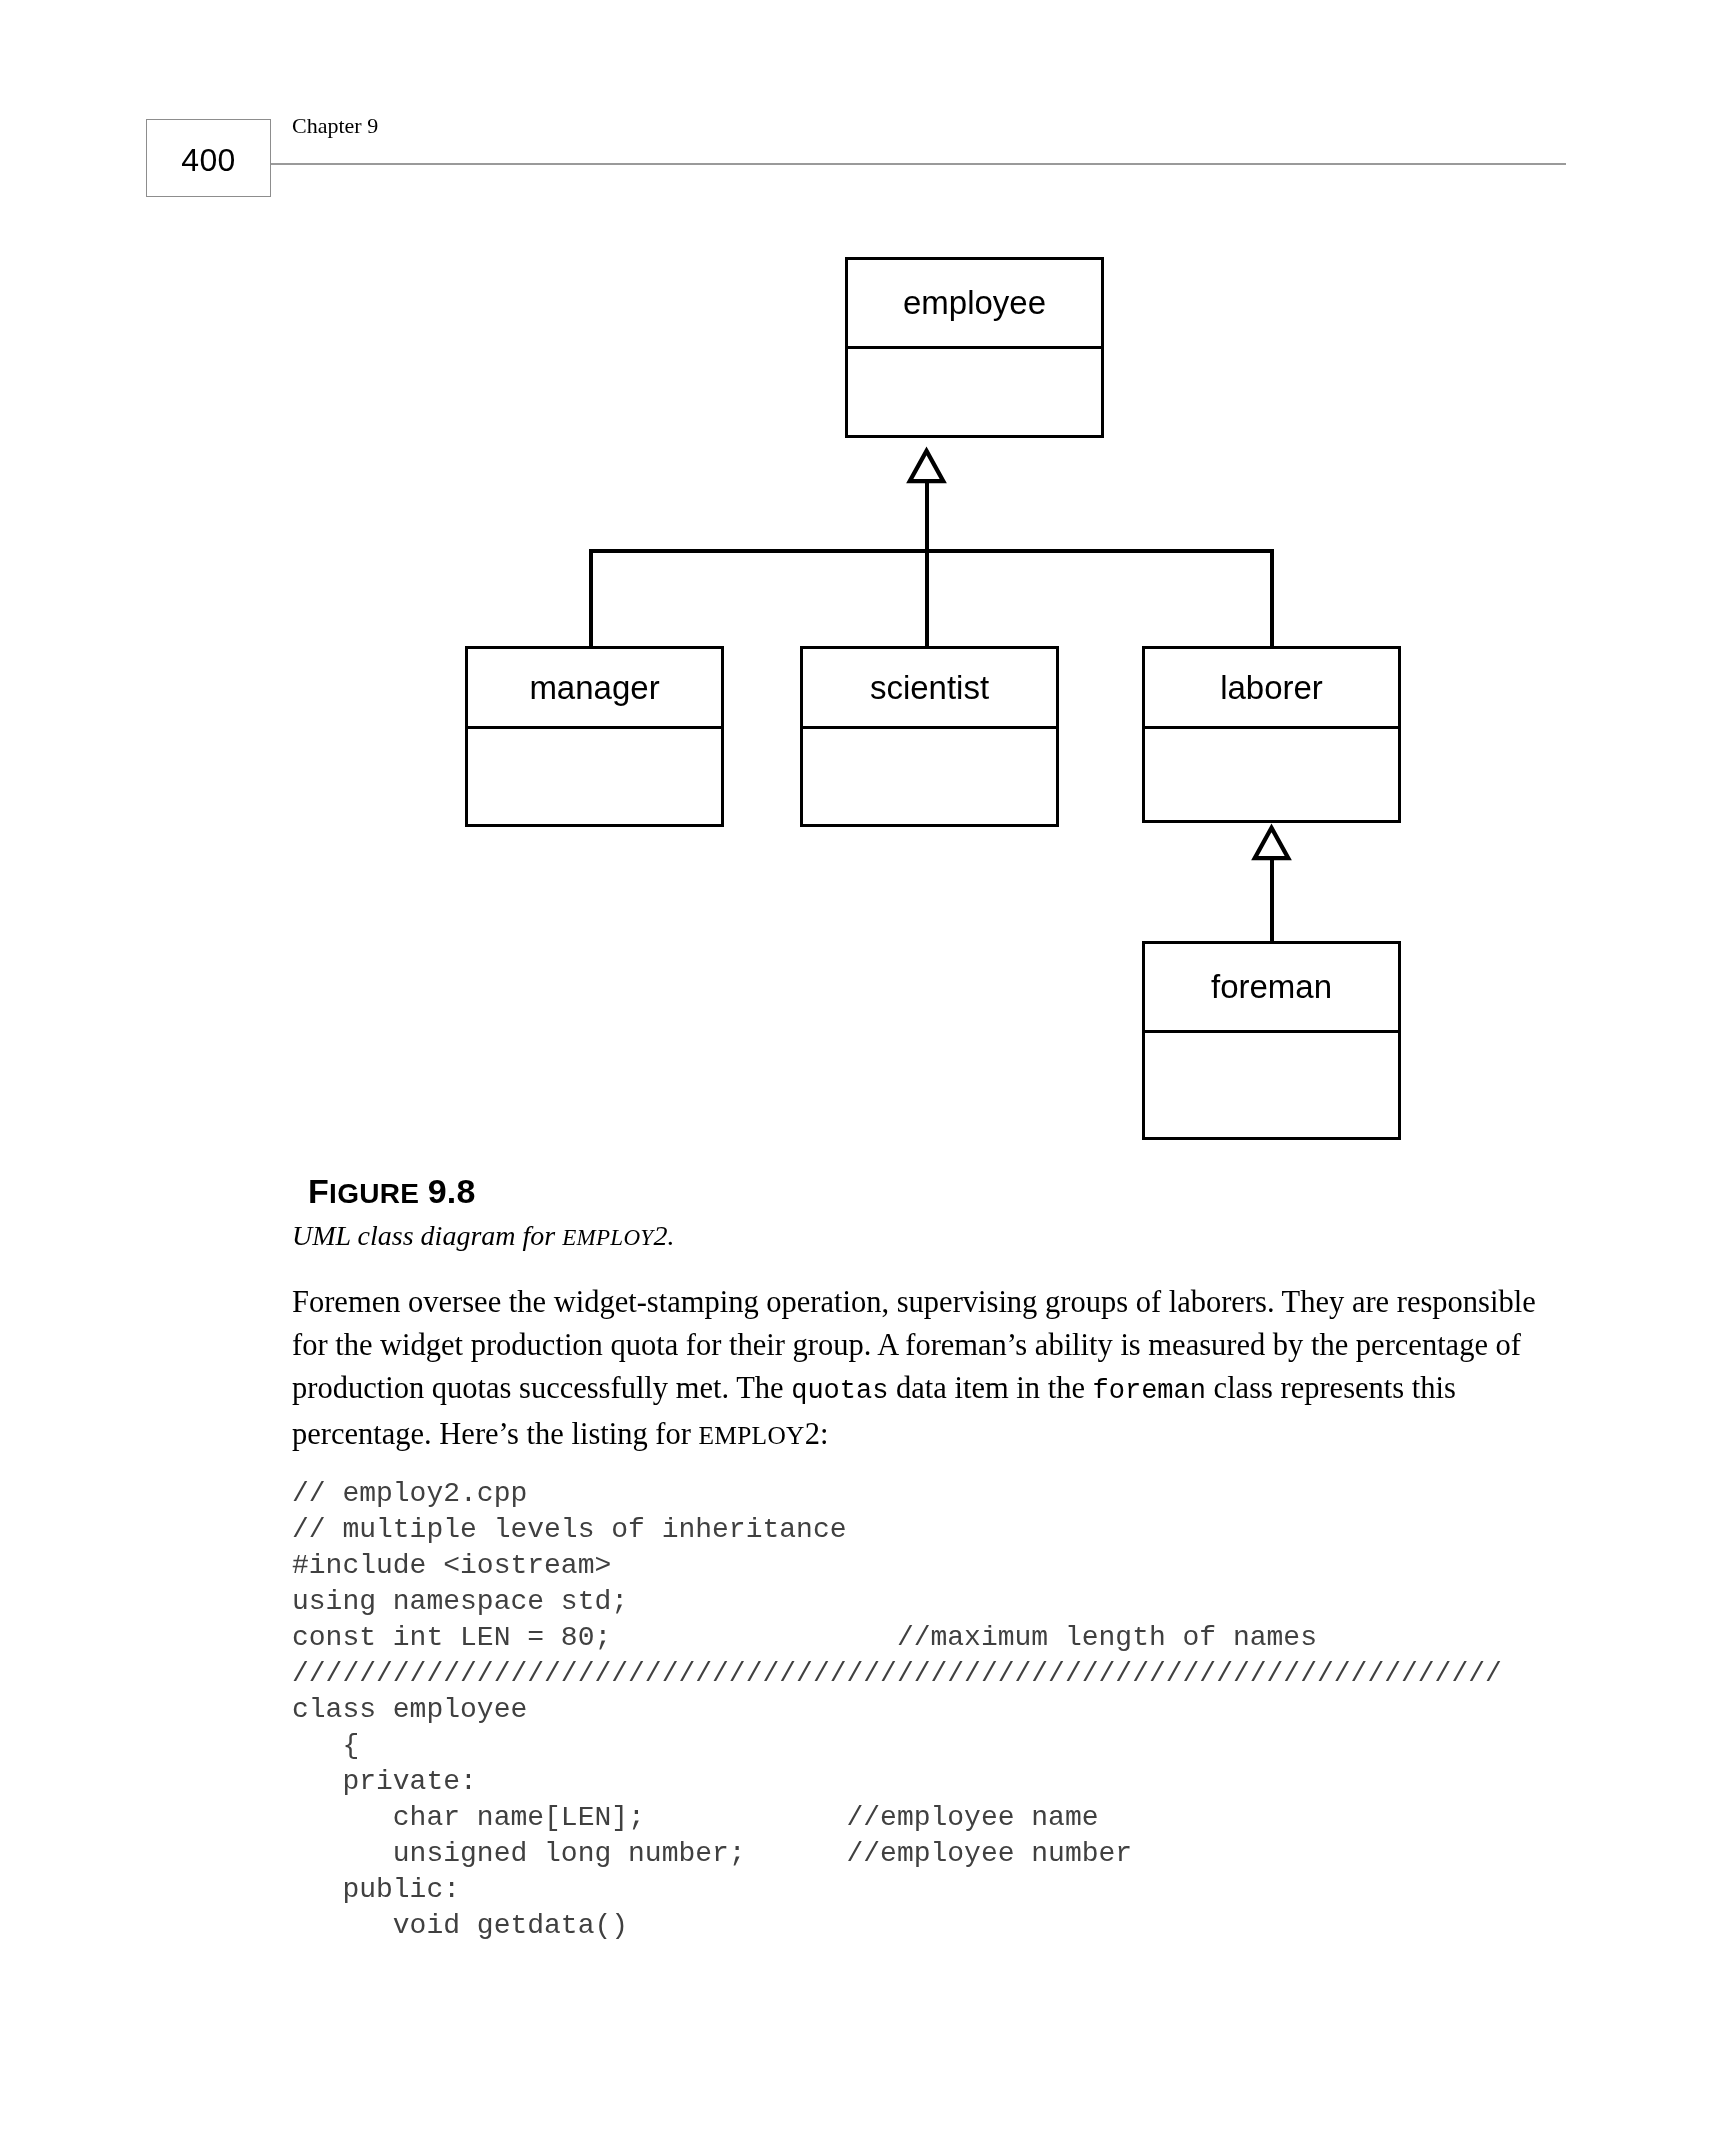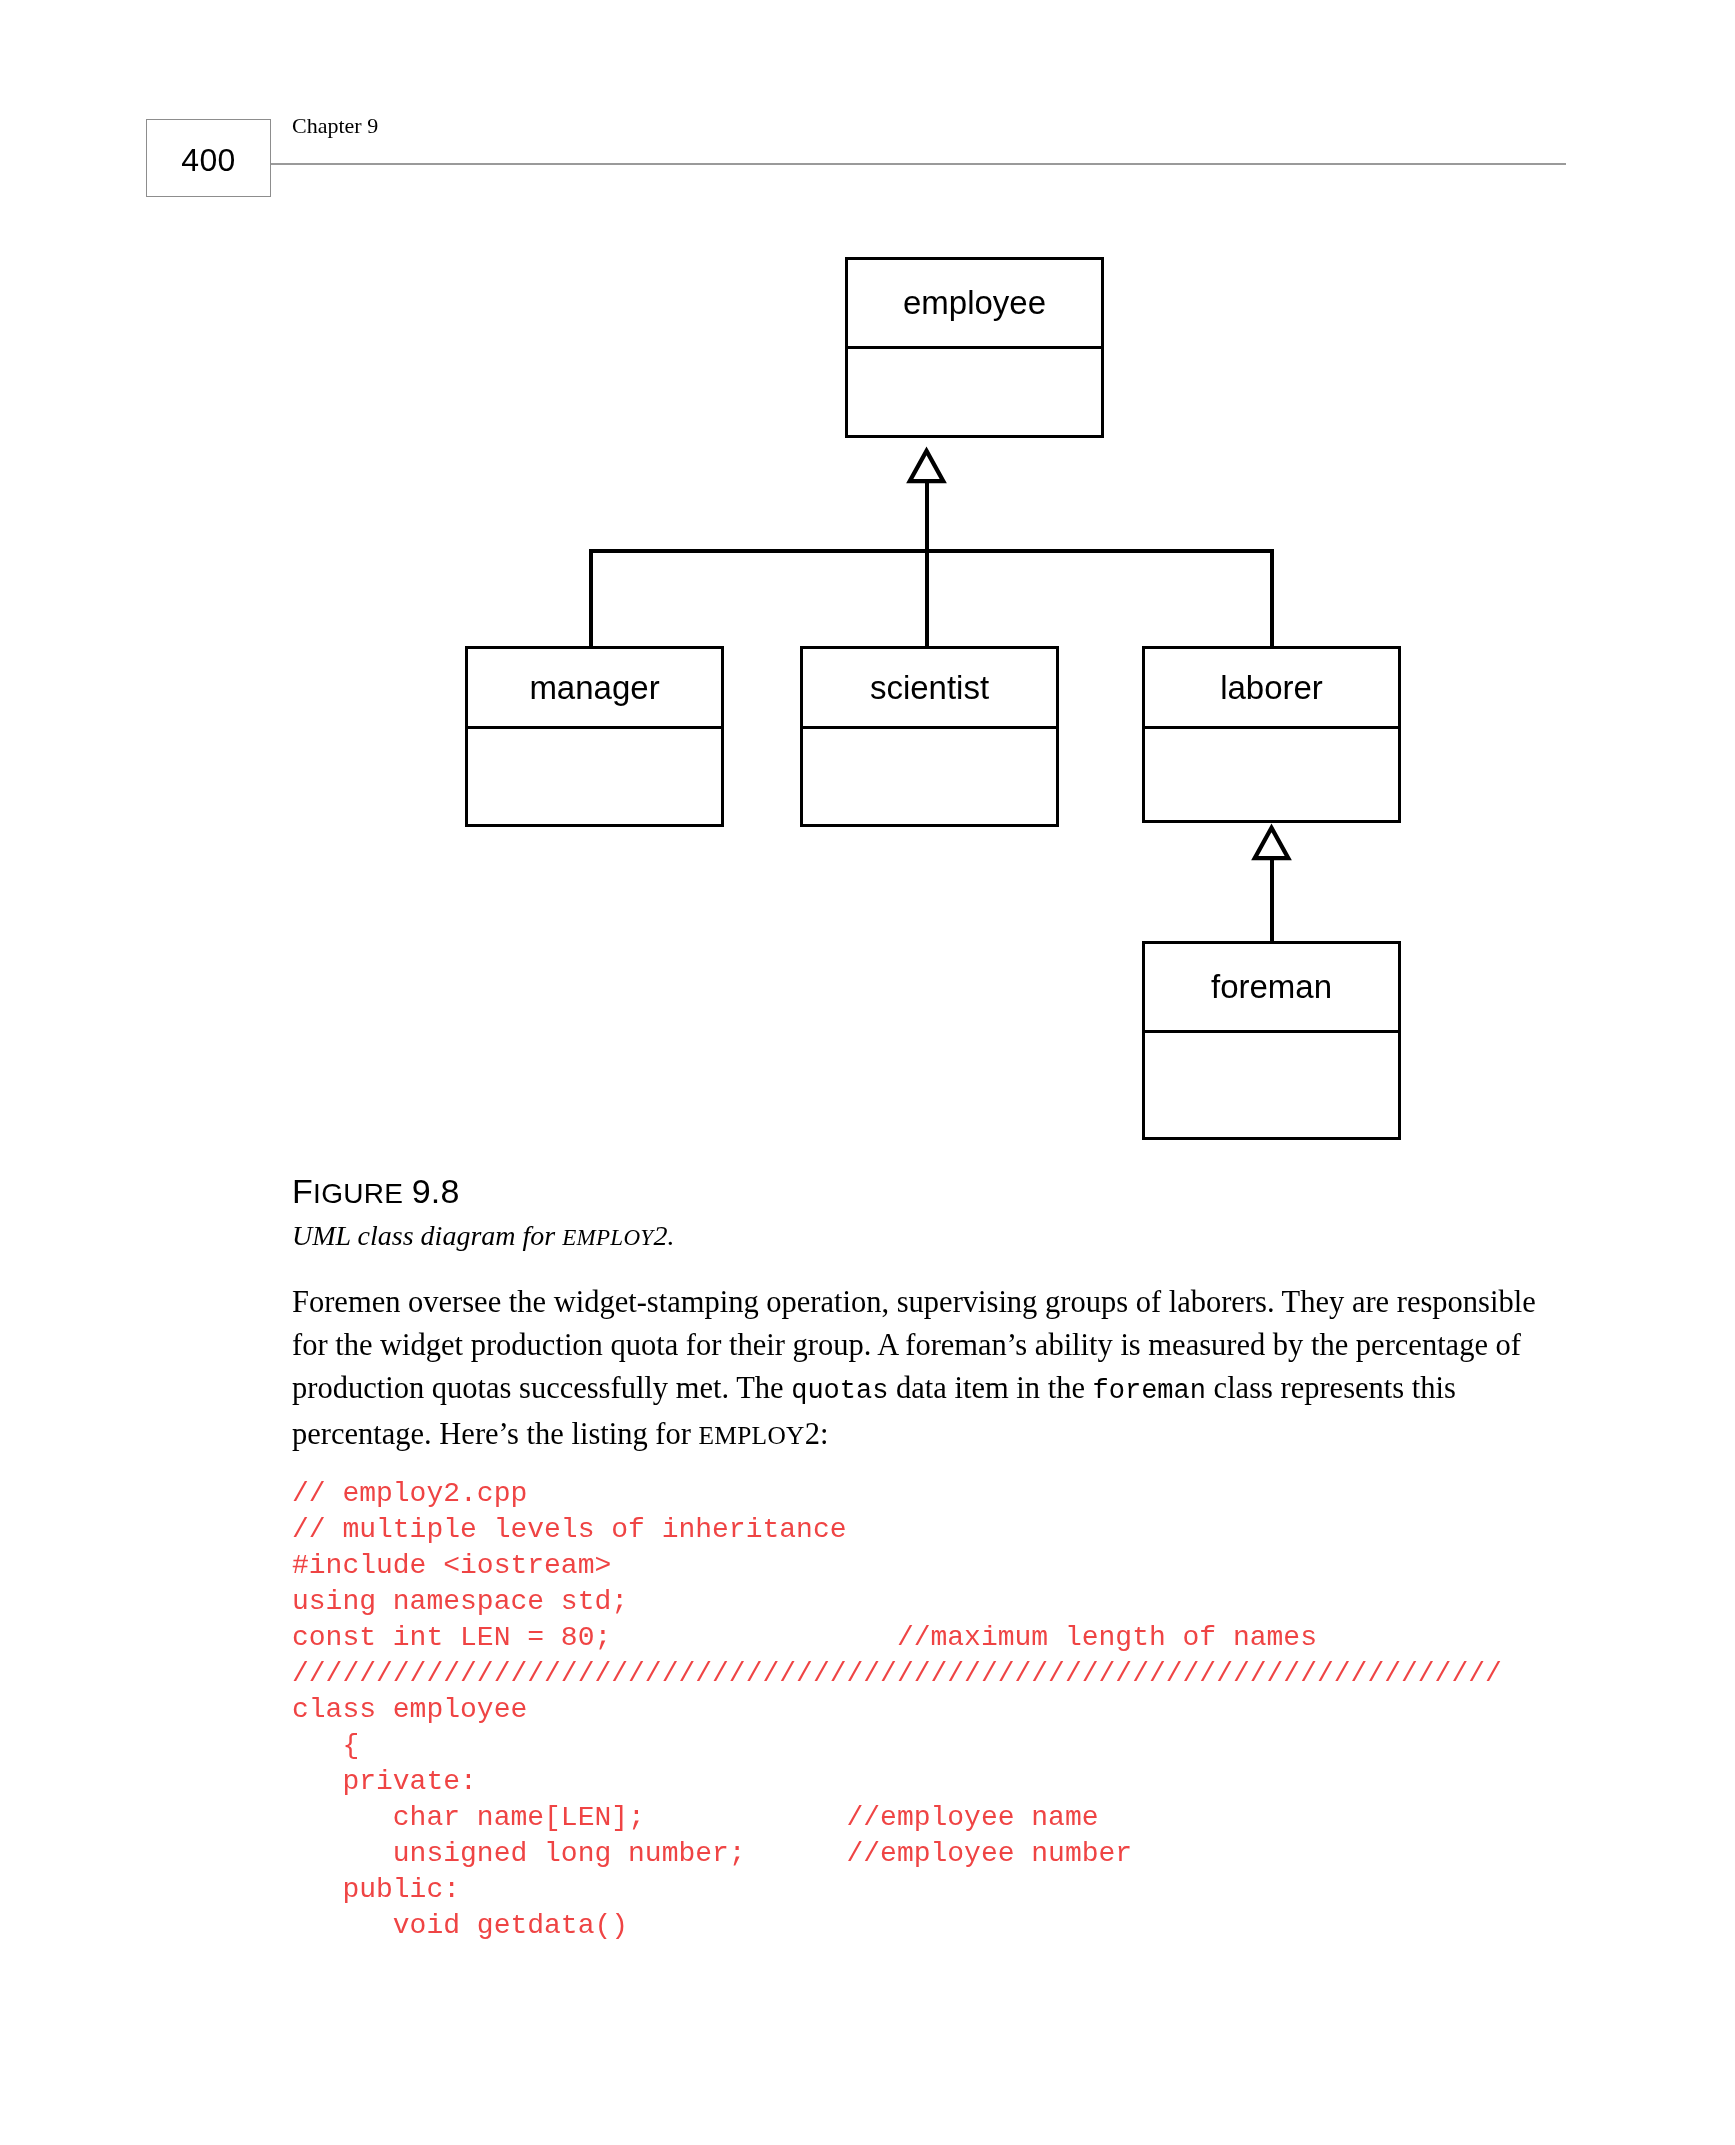--- a/index.html
+++ b/index.html
@@ -102,24 +102,24 @@
   .conn-v { width: 3.4px; }
   .conn-h { height: 3.4px; }
   .arrow-svg {
     position: absolute;
     overflow: visible;
   }
 
   
   .fig-label {
     position: absolute;
-    left: 292px;
+    left: 308px;
     top: 1172px;
     font-family: "Liberation Sans", sans-serif;
-    font-weight: normal;
+    font-weight: bold;
     font-size: 29px;
     letter-spacing: 0.3px;
   }
   .fig-label .smallcap-first { font-size: 34px; }
   .fig-label .sc { font-size: 28px; }
   .fig-caption {
     position: absolute;
     left: 292px;
     top: 1220px;
     font-family: "Liberation Serif", serif;
@@ -153,21 +153,21 @@
 
   
   .code-listing {
     position: absolute;
     left: 292px;
     top: 1476px;
     font-family: "Liberation Mono", monospace;
     font-size: 28px;
     line-height: 36px;
     white-space: pre;
-    color: #ef4444;
+    color: #404040;
   }
 </style>
 </head>
 <body>
 
 <div class="page">
 
   <div class="page-num-box">
     <div class="page-num">400</div>
   </div>

